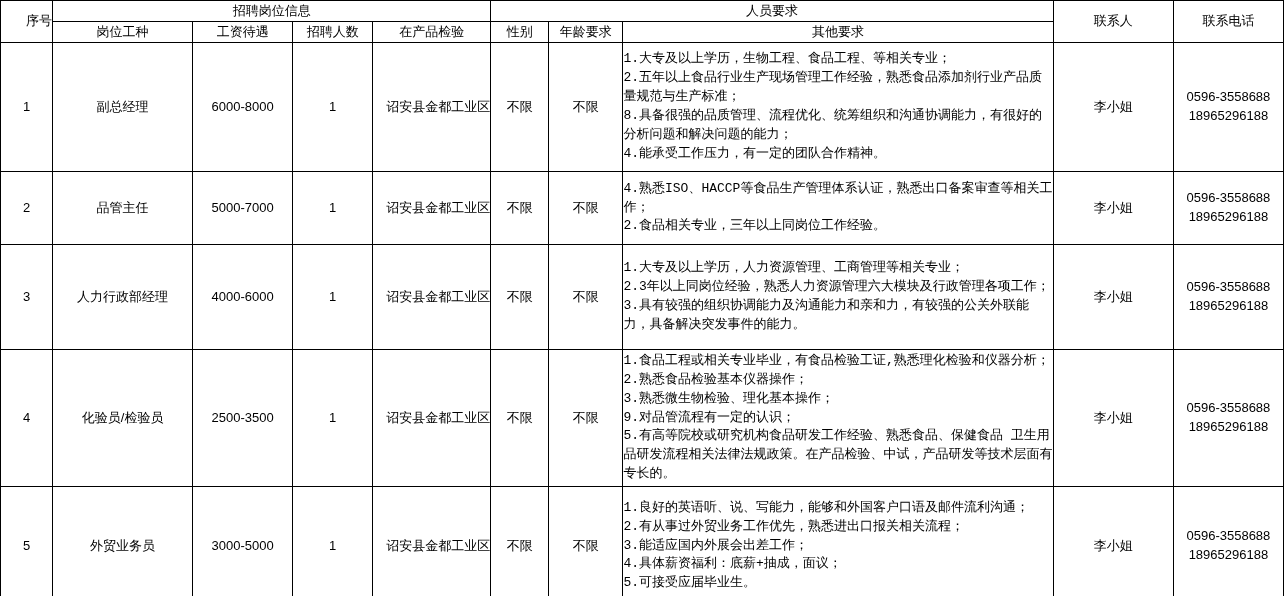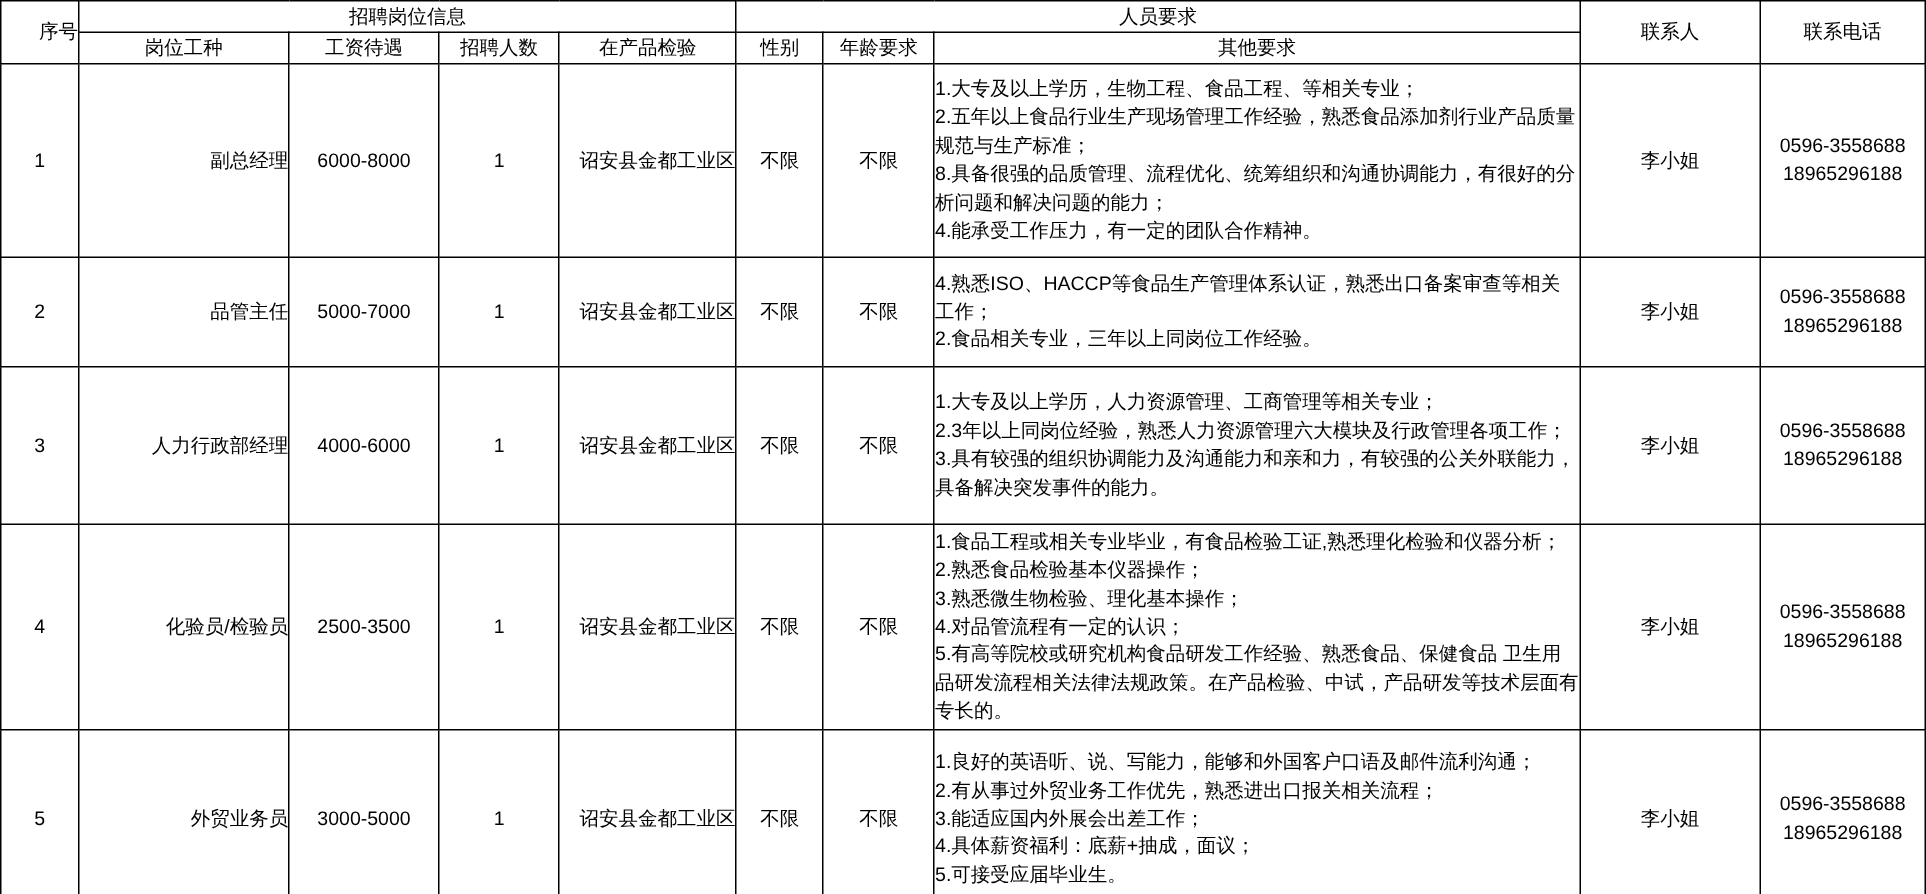--- a/index.html
+++ b/index.html
@@ -22,21 +22,21 @@
   }
   table.jobs td, table.jobs th {
     border: 1px solid #000000;
     padding: 0;
     vertical-align: middle;
     font-weight: normal;
     font-size: 13px;
     line-height: 1.45;
   }
   .c-num      { width: 52px;  text-align: center; }
-  .c-post     { width: 140px; text-align: right; border-radius: 11px; }
+  .c-post     { width: 140px; text-align: center; border-radius: 11px; }
   .c-salary   { width: 100px; text-align: center; }
   .c-count    { width: 80px;  text-align: center; }
   .c-place    { width: 118px; text-align: right; }
   .c-gender   { width: 58px;  text-align: center; }
   .c-age      { width: 74px;  text-align: center; }
   .c-other    { width: 430px; text-align: left; }
   .c-contact  { width: 120px; text-align: center; }
   .c-phone    { width: 110px; text-align: center; }
 
   .hdr-group {
@@ -55,21 +55,21 @@
     text-align: right;
     font-weight: bold;
     font-size: 13.5px;
   }
   .cell-pad { padding: 2px 4px; }
   .other-cell {
     padding: 5px 6px 5px 6px;
     text-align: left;
     line-height: 1.5;
   }
-  .other-cell div { white-space: normal; }
+  .other-cell div { white-space: normal; font-family: Liberation Mono, monospace; }
   .phone-cell {
     line-height: 1.45;
   }
   .phone-cell div { white-space: nowrap; }
   .row-1 td { height: 128px; }
   .row-2 td { height: 72px; }
   .row-3 td { height: 104px; }
   .row-4 td { height: 136px; }
   .row-5 td { height: 118px; }
 </style>
@@ -170,21 +170,21 @@
       <td class="c-post cell-pad">化验员/检验员</td>
       <td class="c-salary cell-pad">2500-3500</td>
       <td class="c-count cell-pad">1</td>
       <td class="c-place cell-pad">诏安县金都工业区</td>
       <td class="c-gender cell-pad">不限</td>
       <td class="c-age cell-pad">不限</td>
       <td class="c-other other-cell">
           <div>1.食品工程或相关专业毕业，有食品检验工证,熟悉理化检验和仪器分析；</div>
           <div>2.熟悉食品检验基本仪器操作；</div>
           <div>3.熟悉微生物检验、理化基本操作；</div>
-          <div>4.对品管流程有一定的认识；</div>
+          <div>9.对品管流程有一定的认识；</div>
           <div>5.有高等院校或研究机构食品研发工作经验、熟悉食品、保健食品 卫生用品研发流程相关法律法规政策。在产品检验、中试，产品研发等技术层面有专长的。</div>
         </td>
       <td class="c-contact cell-pad">李小姐</td>
       <td class="c-phone phone-cell">
           <div>0596-3558688</div>
           <div>18965296188</div>
         </td>
     </tr>
     <tr class="row-5">
       <td class="c-num cell-pad">5</td>

